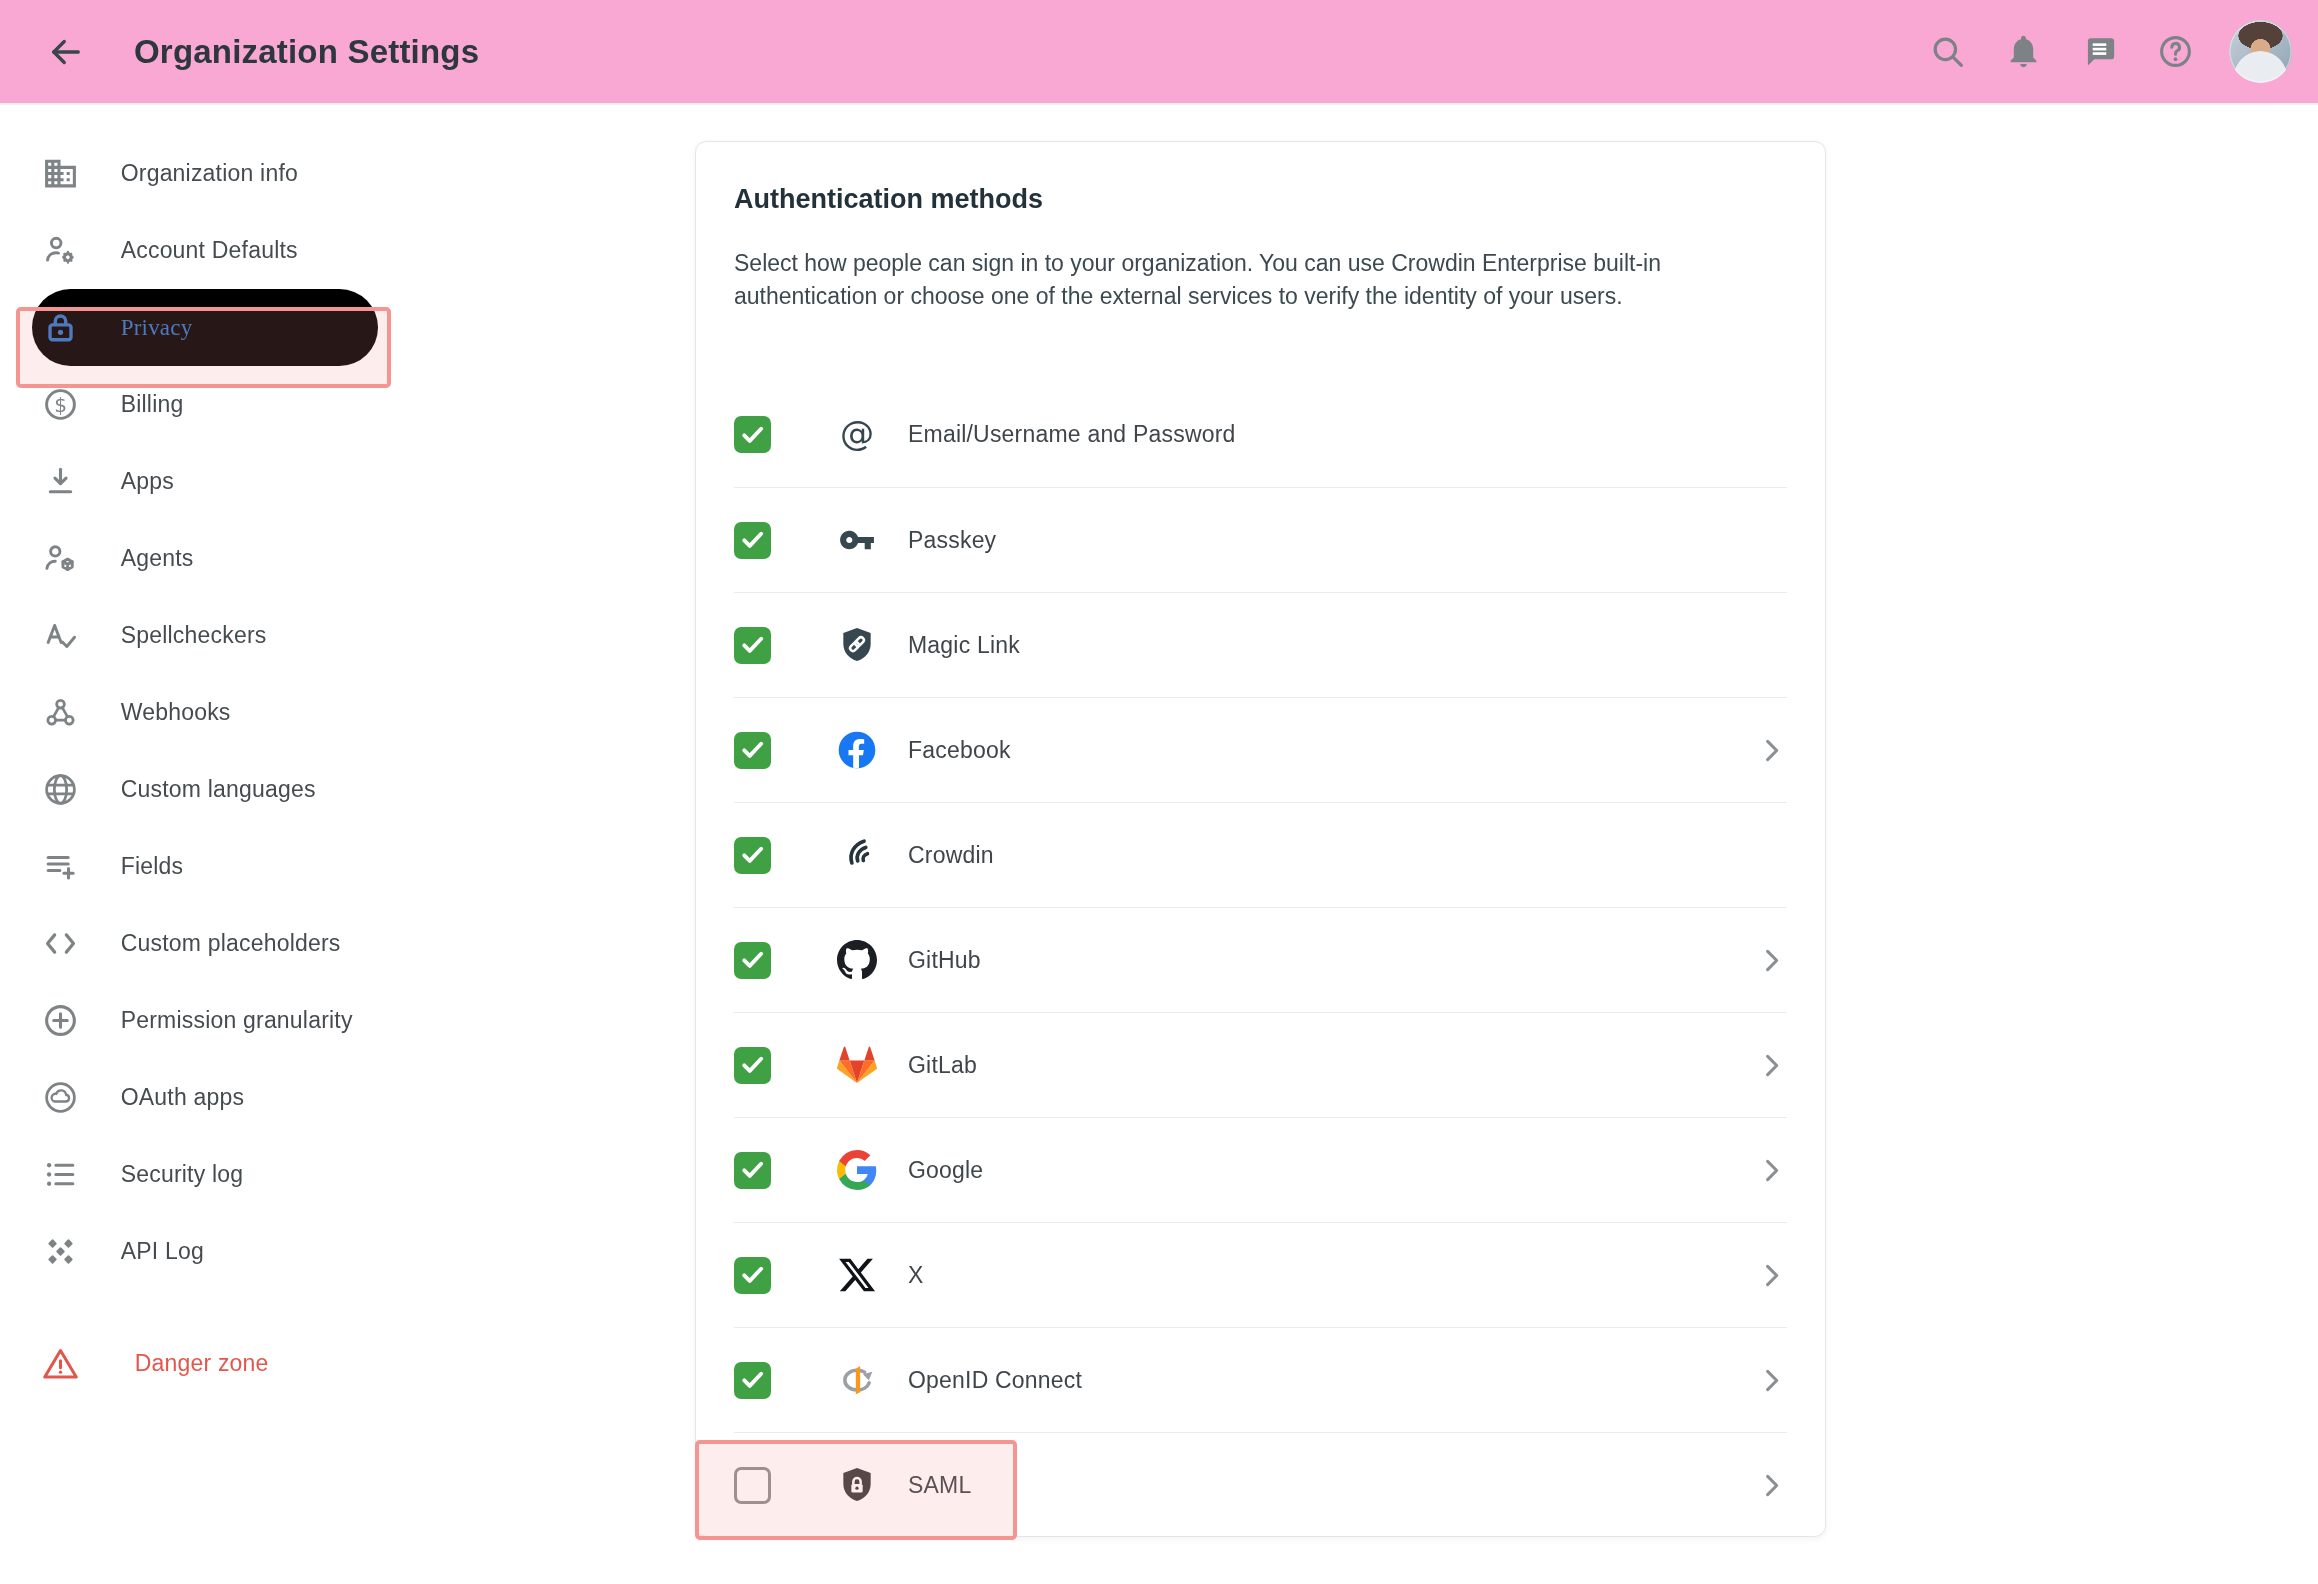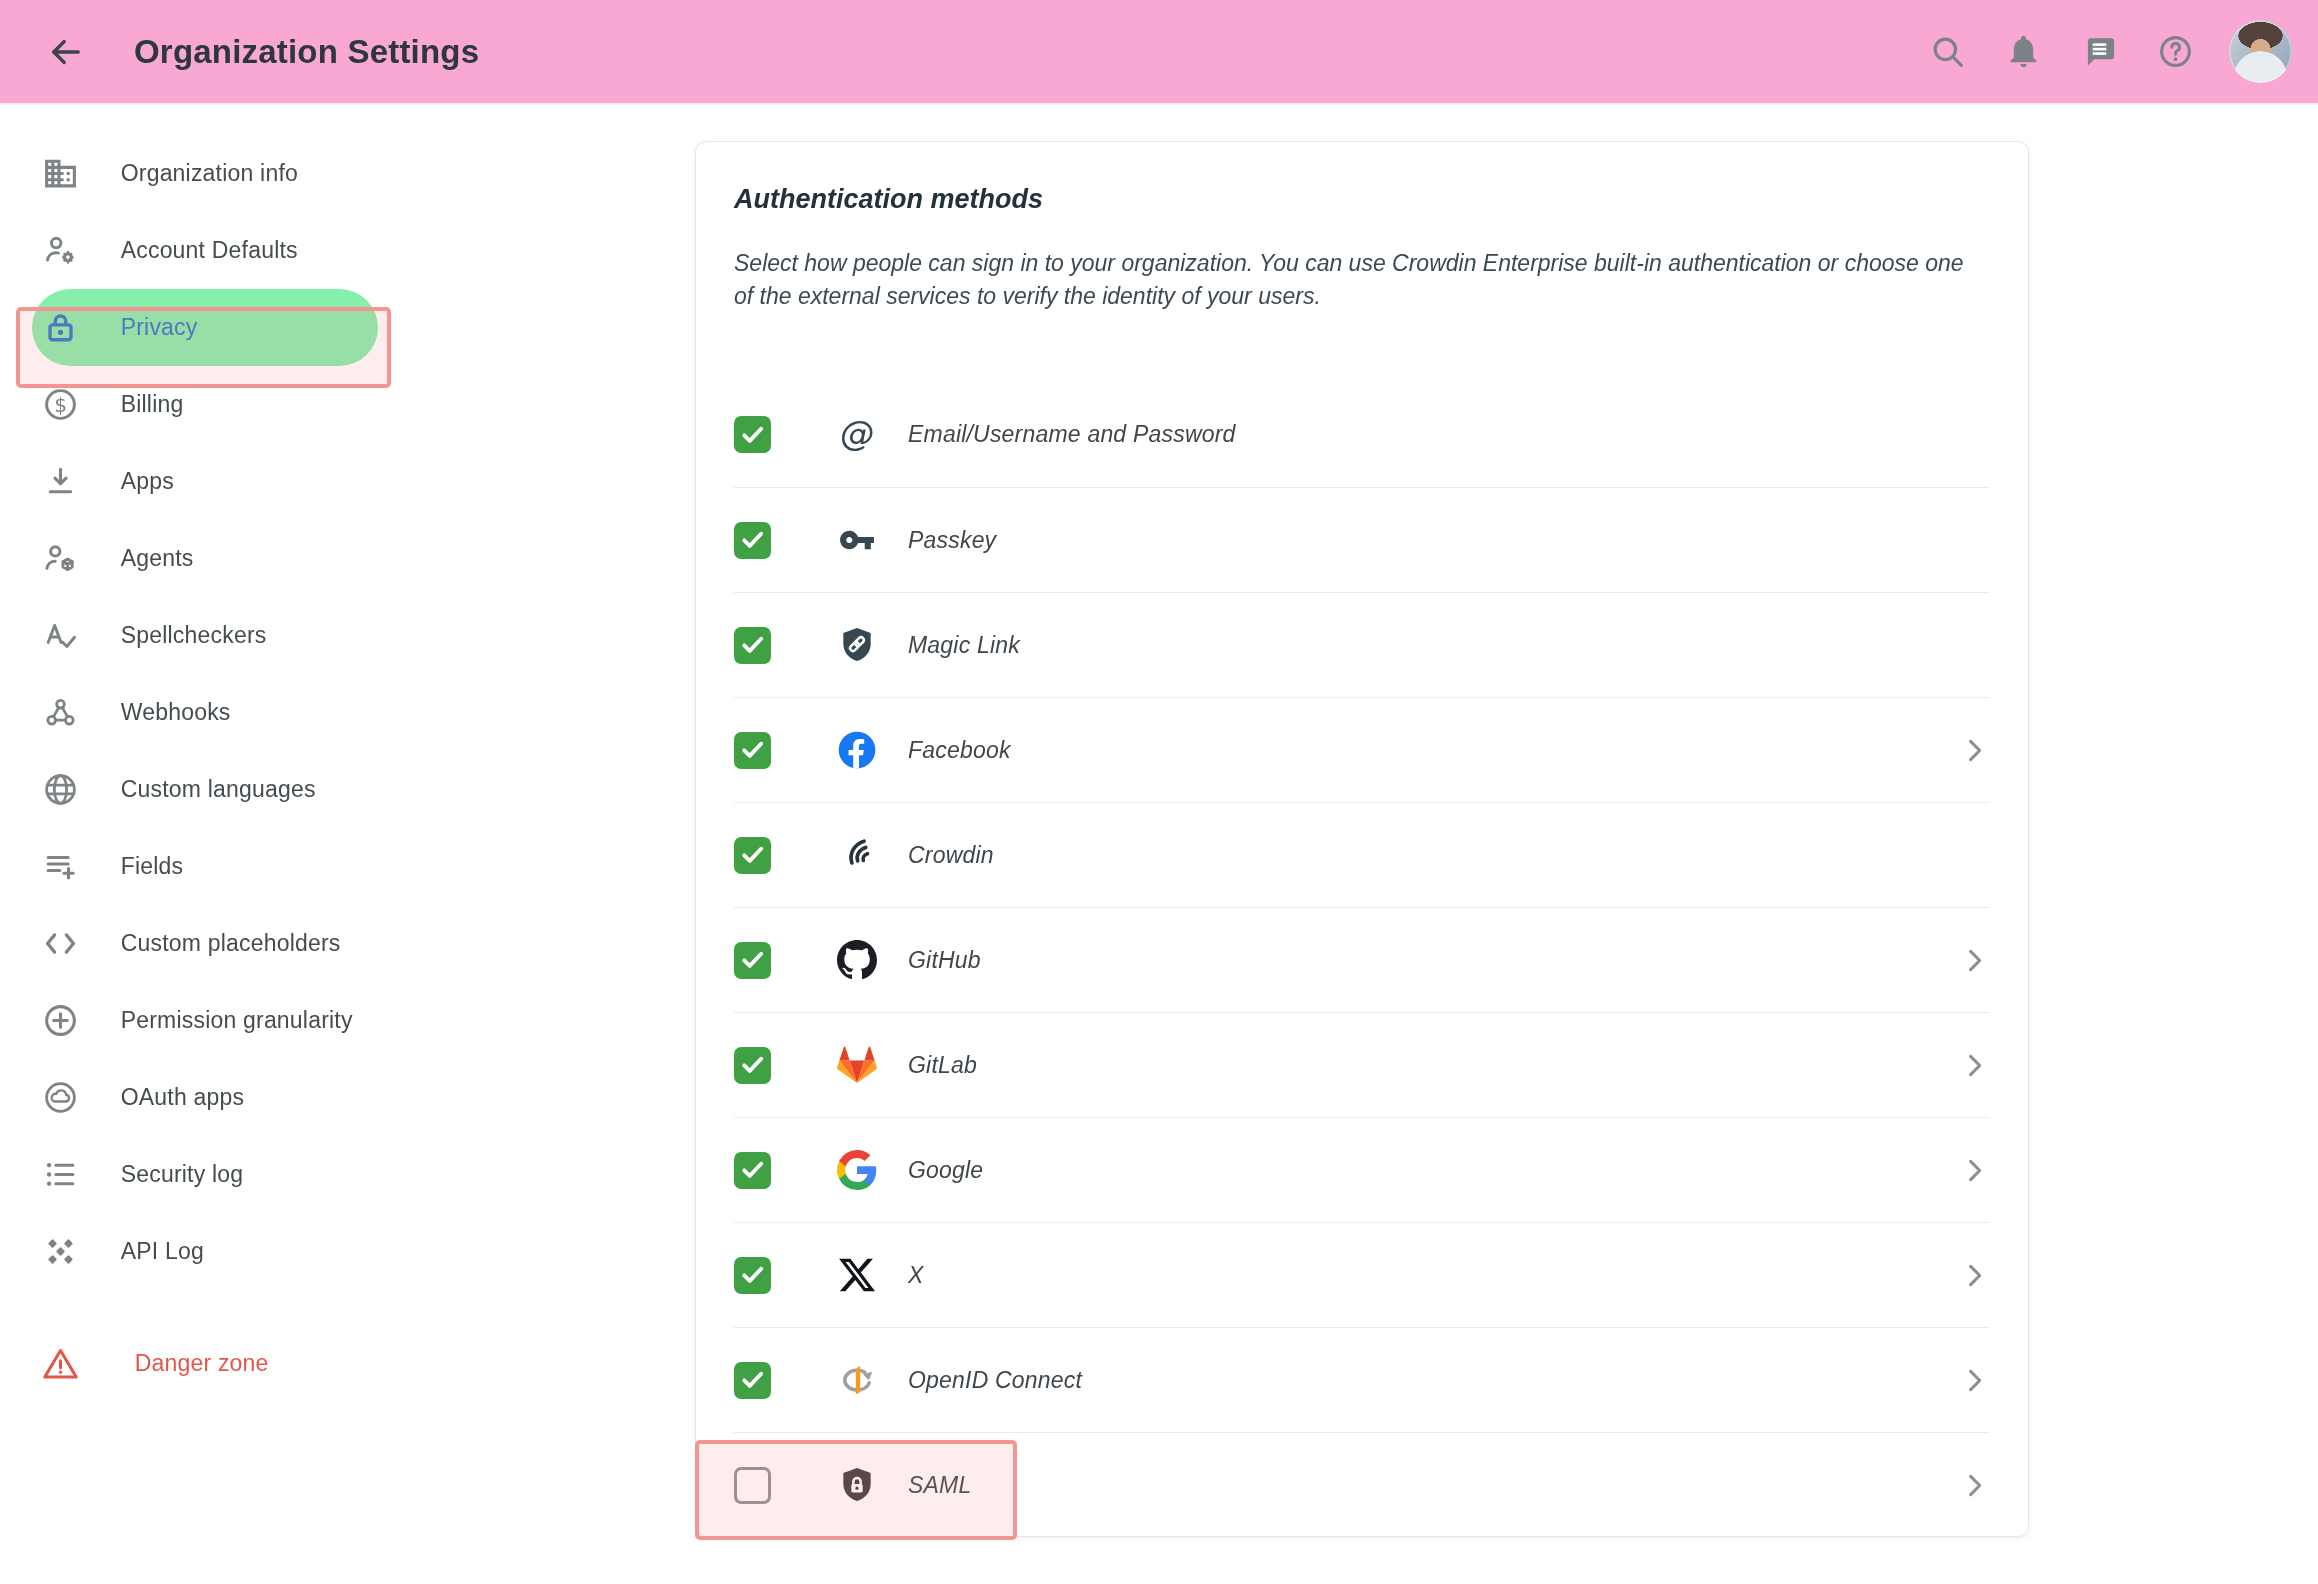--- a/index.html
+++ b/index.html
@@ -36,32 +36,32 @@
   .layout { display:flex; }
   .sidebar { width:695px; flex:none; padding-top:30px; }
   .nav-list { list-style:none; }
   .nav-item {
     width:346px; height:77px; margin-left:32px; border-radius:39px;
     display:flex; align-items:center; padding-left:9.7px; cursor:pointer;text-align:right;
   }
   .nav-icon { width:37px; height:37px; color:#7e8386; flex:none; }
   .nav-icon svg { width:100%; height:100%; }
   .nav-label { margin-left:42px; font-size:23px; color:#454c50; font-weight:500; letter-spacing:0.2px; white-space:nowrap; }
-  .nav-item.active { background:#86efac; }
+  .nav-item.active { background:#000000;font-family:Liberation Serif, serif; }
   .nav-item.active .nav-icon { color:#2e75c9; }
   .nav-item.active .nav-label { color:#2e75c9; }
   .nav-item.danger { margin-top:35px;gap:14px; }
   .nav-item.danger .nav-icon { color:#e2574c; }
   .nav-item.danger .nav-label { color:#e2574c; }
 
   
   .card {
-    position:absolute; left:695px; top:141px; width:1334px; height:1396px;
+    position:absolute; left:695px; top:141px; width:1131px; height:1396px;
     background:#fff; border:1.6px solid #e3e6e8; border-radius:11.3px;
-    box-shadow:0 1.6px 6.4px rgba(0,0,0,.05); padding:0 38px; z-index:1;font-style:italic;
+    box-shadow:0 1.6px 6.4px rgba(0,0,0,.05); padding:0 38px; z-index:1;
   }
   .card-title { margin-top:42px; font-size:27px; font-weight:700; color:#22313a; }
   .card-desc { margin-top:32px; font-size:23px; line-height:33px; color:#3c4950; max-width:1244px; }
   .auth-list { margin-top:69px; }
   .auth-row { height:105px; display:flex; align-items:center; }
   .auth-row + .auth-row { border-top:1.6px solid #ebebeb; }
   .checkbox { width:37px; height:37px; border-radius:7.2px; flex:none; cursor:pointer; }
   .checkbox.checked { background:#3fa044; padding:4.8px; }
   .checkbox.checked svg { width:100%; height:100%; }
   .checkbox.unchecked { background:#fff; border:3.2px solid #8f8f8f; }

